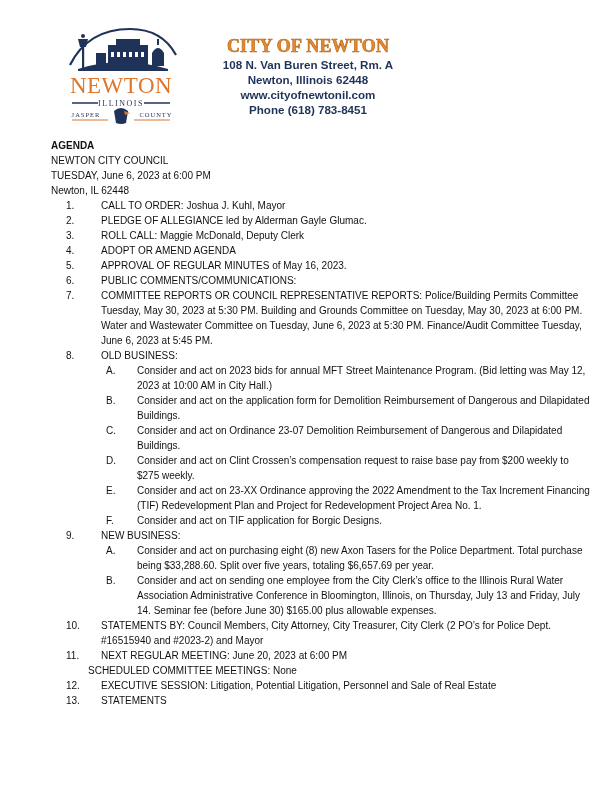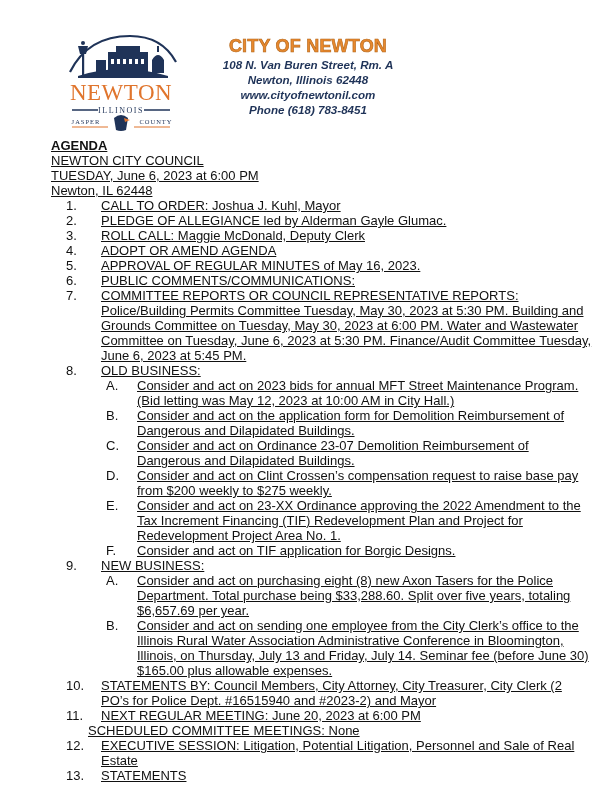--- a/index.html
+++ b/index.html
@@ -1,23 +1,23 @@
 <!DOCTYPE html>
 <html><head>
   <meta charset="utf-8">
   <style>
     html, body { margin: 0; padding: 0; background: #ffffff; }
     body { width: 612px; height: 792px; position: relative; overflow: hidden;
            font-family: "Liberation Sans", sans-serif; color: #111; }
-    .logo { position: absolute; left: 58px; top: 32px; width: 126px; height: 100px; }
+    .logo { position: absolute; left: 58px; top: 25px; width: 126px; height: 100px; }
     .header { position: absolute; left: 200px; top: 36px; width: 216px; text-align: center; }
     .city-title { font-weight: bold; font-size: 18px; color: #e8892e; letter-spacing: 0.2px;
-                  -webkit-text-stroke: 0.6px #b3661a; line-height: 21px; }
-    .hdr-line { font-weight: bold; font-size: 11.6px; color: #1f3358; line-height: 15px; font-style: italic; }
-    .agenda { position: absolute; left: 51px; top: 138px; right: 20px; font-size: 13px; line-height: 15px; text-decoration: underline; }
+                  -webkit-text-stroke: 0.6px #b3661a; line-height: 21px; font-family: Liberation Serif, serif; }
+    .hdr-line { font-weight: bold; font-size: 11.6px; color: #1f3358; line-height: 15px; }
+    .agenda { position: absolute; left: 51px; top: 138px; right: 20px; font-size: 10px; line-height: 15px; }
     .agenda .title { font-weight: bold; }
     ol.main { margin: 0; padding: 0; list-style: none; }
     ol.main > li { position: relative; padding-left: 37px; }
     ol.main > li > .num { position: absolute; left: 15px; width: 20px; text-align: left; }
     ol.sub { margin: 0; padding: 0; list-style: none; }
     ol.sub > li { position: relative; padding-left: 36px; }
     ol.sub > li > .let { position: absolute; left: 18px; }
     .item-text { display: block; margin-left: 13px; }
     .cont-line { display: block; }
   </style>

